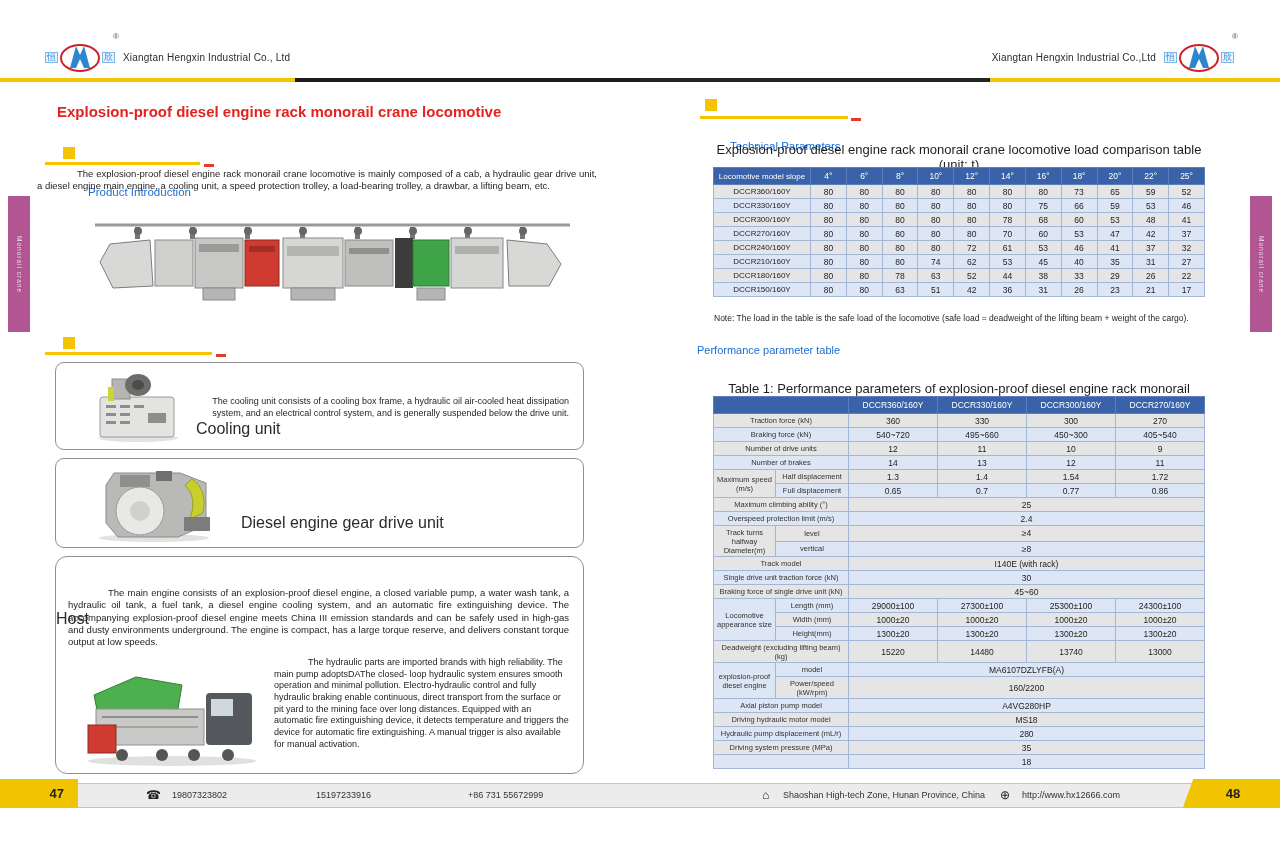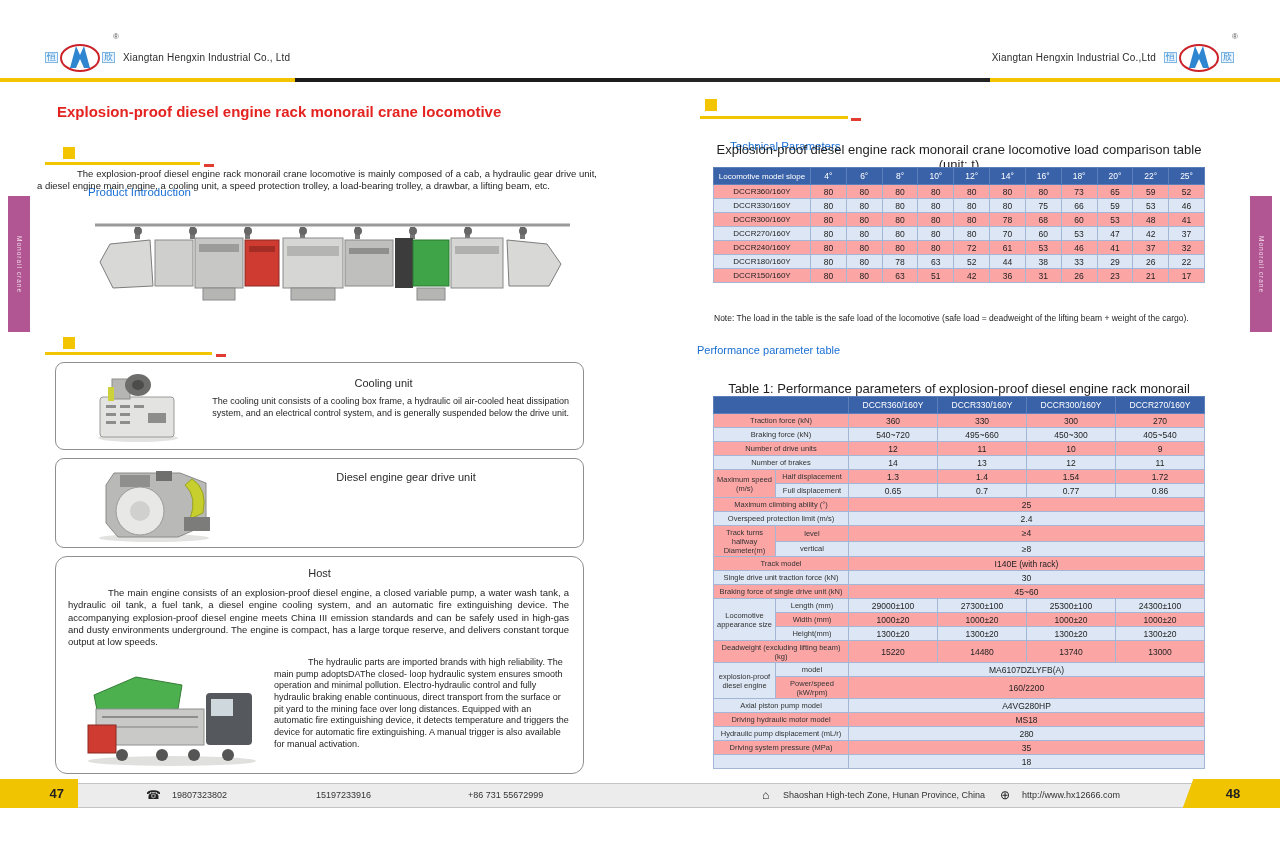--- a/index.html
+++ b/index.html
@@ -28,36 +28,36 @@
   .sec-line{position:absolute;height:3px;background:#f3c400;}
   .sec-dash{position:absolute;height:3px;width:10px;background:#e23b30;}
 
   
   .page-title{position:absolute;left:57px;top:103px;font-size:15px;font-weight:bold;color:#e42320;}
   .intro{position:absolute;left:37px;top:168px;width:560px;font-size:9.5px;line-height:1.3;color:#1e1e1e;text-align:justify;}
   .intro::first-line{}
   .indent{text-indent:40px;}
 
   .cbox{position:absolute;left:55px;width:527px;border:1px solid #8f8f8f;border-radius:9px;background:#fff;}
-  .cbox-title{position:absolute;font-size:11px;color:#2b2b2b;text-align:center;}
+  .cbox-title{position:absolute;font-size:16px;color:#2b2b2b;margin-top:43px;}
   .cbox-text{position:absolute;font-size:9px;line-height:1.3;color:#1e1e1e;}
 
   
   .side-tab{position:absolute;top:196px;width:22px;height:136px;background:#b15693;
     display:flex;align-items:center;justify-content:center;}
   .side-tab span{writing-mode:vertical-rl;font-size:6.5px;color:#f2dcea;letter-spacing:1px;}
   .tab-left{left:8px;}
   .tab-right{right:8px;}
 
   
   .tbl-caption{position:absolute;left:713px;width:492px;text-align:center;font-size:13px;color:#1e1e1e;}
   .note{position:absolute;left:714px;top:313px;width:492px;font-size:8.5px;color:#1e1e1e;}
   .perf-title{position:absolute;left:697px;top:344px;font-size:11px;color:#1a6fd4;}
 
-  table{border-collapse:collapse;table-layout:fixed;background:#fca5a5;}
+  table{border-collapse:collapse;table-layout:fixed;background:#e5e5e5;border-radius:22px;}
   #load-table{position:absolute;left:713px;top:167px;width:492px;font-size:8.5px;}
   #perf-table{position:absolute;left:713px;top:396px;width:492px;font-size:8.5px;}
   th,td{border:1px solid #a3b6d6;text-align:center;padding:1.5px 2px;color:#1e1e1e;}
   thead th{background:#3a62a8;color:#fff;font-weight:normal;border-color:#5d7fb9;font-size:8.5px;height:13px;}
   tbody tr:nth-child(even){background:#dce6f4;}
   #load-table .model-col{width:92px;font-size:8px;}
   #perf-table .lbl{font-size:7.5px;color:#333;}
   #perf-table .val{font-size:8.5px;}
   #perf-table .lblhead{width:135px;}
 
@@ -314,20 +314,34 @@
         <td>80</td>
         <td>72</td>
         <td>61</td>
         <td>53</td>
         <td>46</td>
         <td>41</td>
         <td>37</td>
         <td>32</td>
       </tr>
       <tr>
+        <td class="model-col">DCCR210/160Y</td>
+        <td>80</td>
+        <td>80</td>
+        <td>80</td>
+        <td>74</td>
+        <td>62</td>
+        <td>53</td>
+        <td>45</td>
+        <td>40</td>
+        <td>35</td>
+        <td>31</td>
+        <td>27</td>
+      </tr>
+      <tr>
         <td class="model-col">DCCR180/160Y</td>
         <td>80</td>
         <td>80</td>
         <td>78</td>
         <td>63</td>
         <td>52</td>
         <td>44</td>
         <td>38</td>
         <td>33</td>
         <td>29</td>

